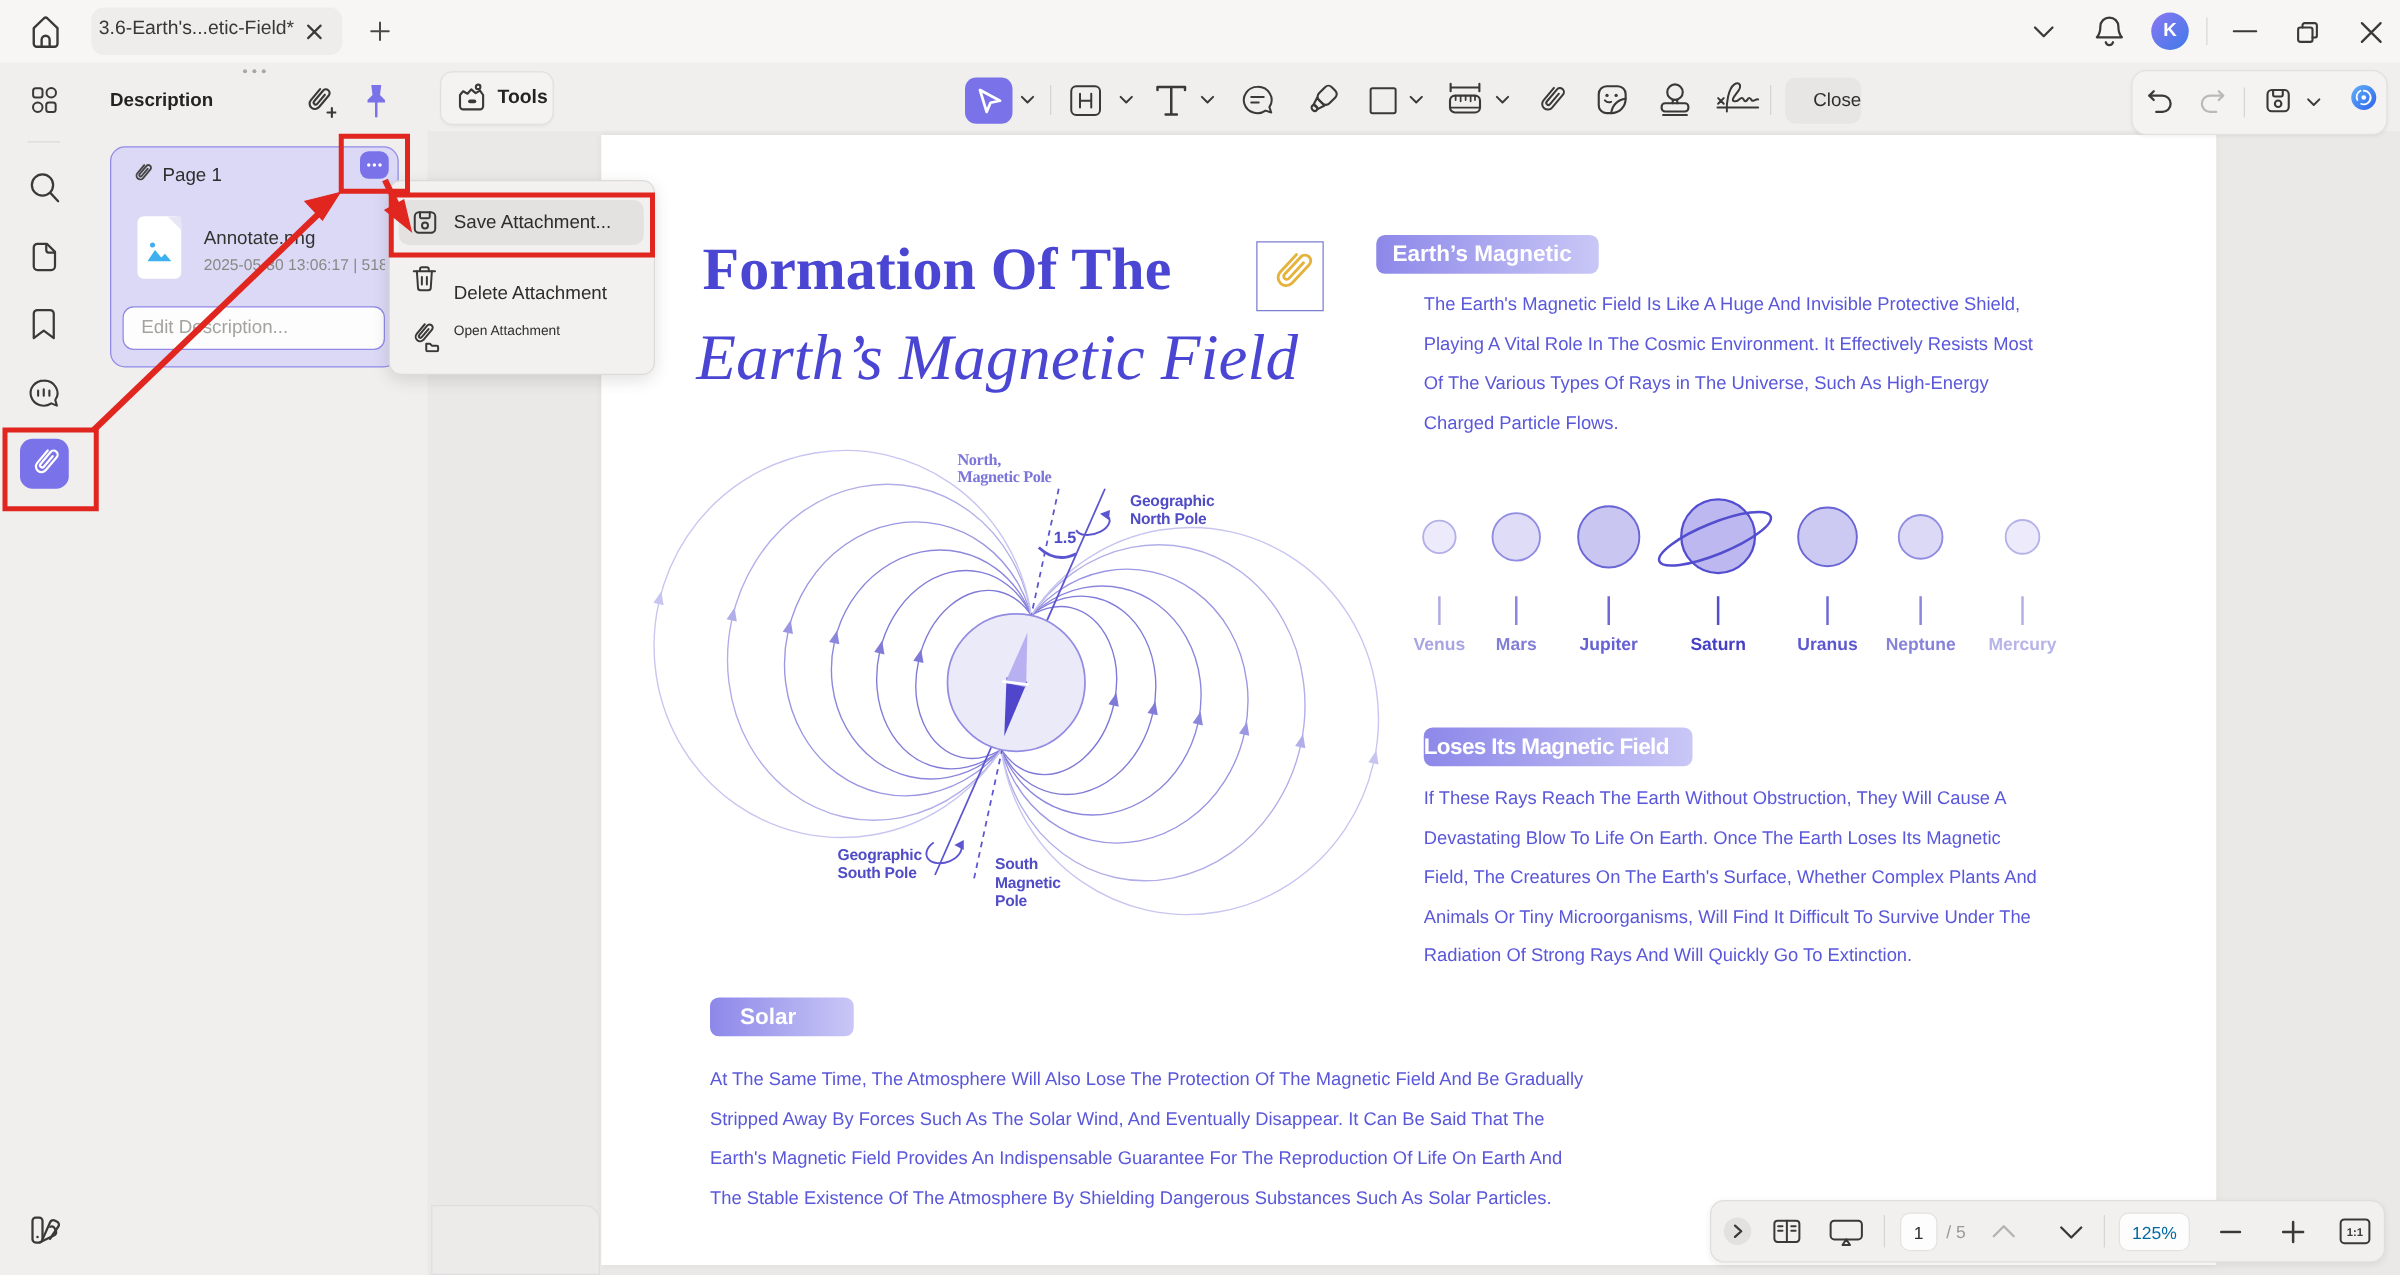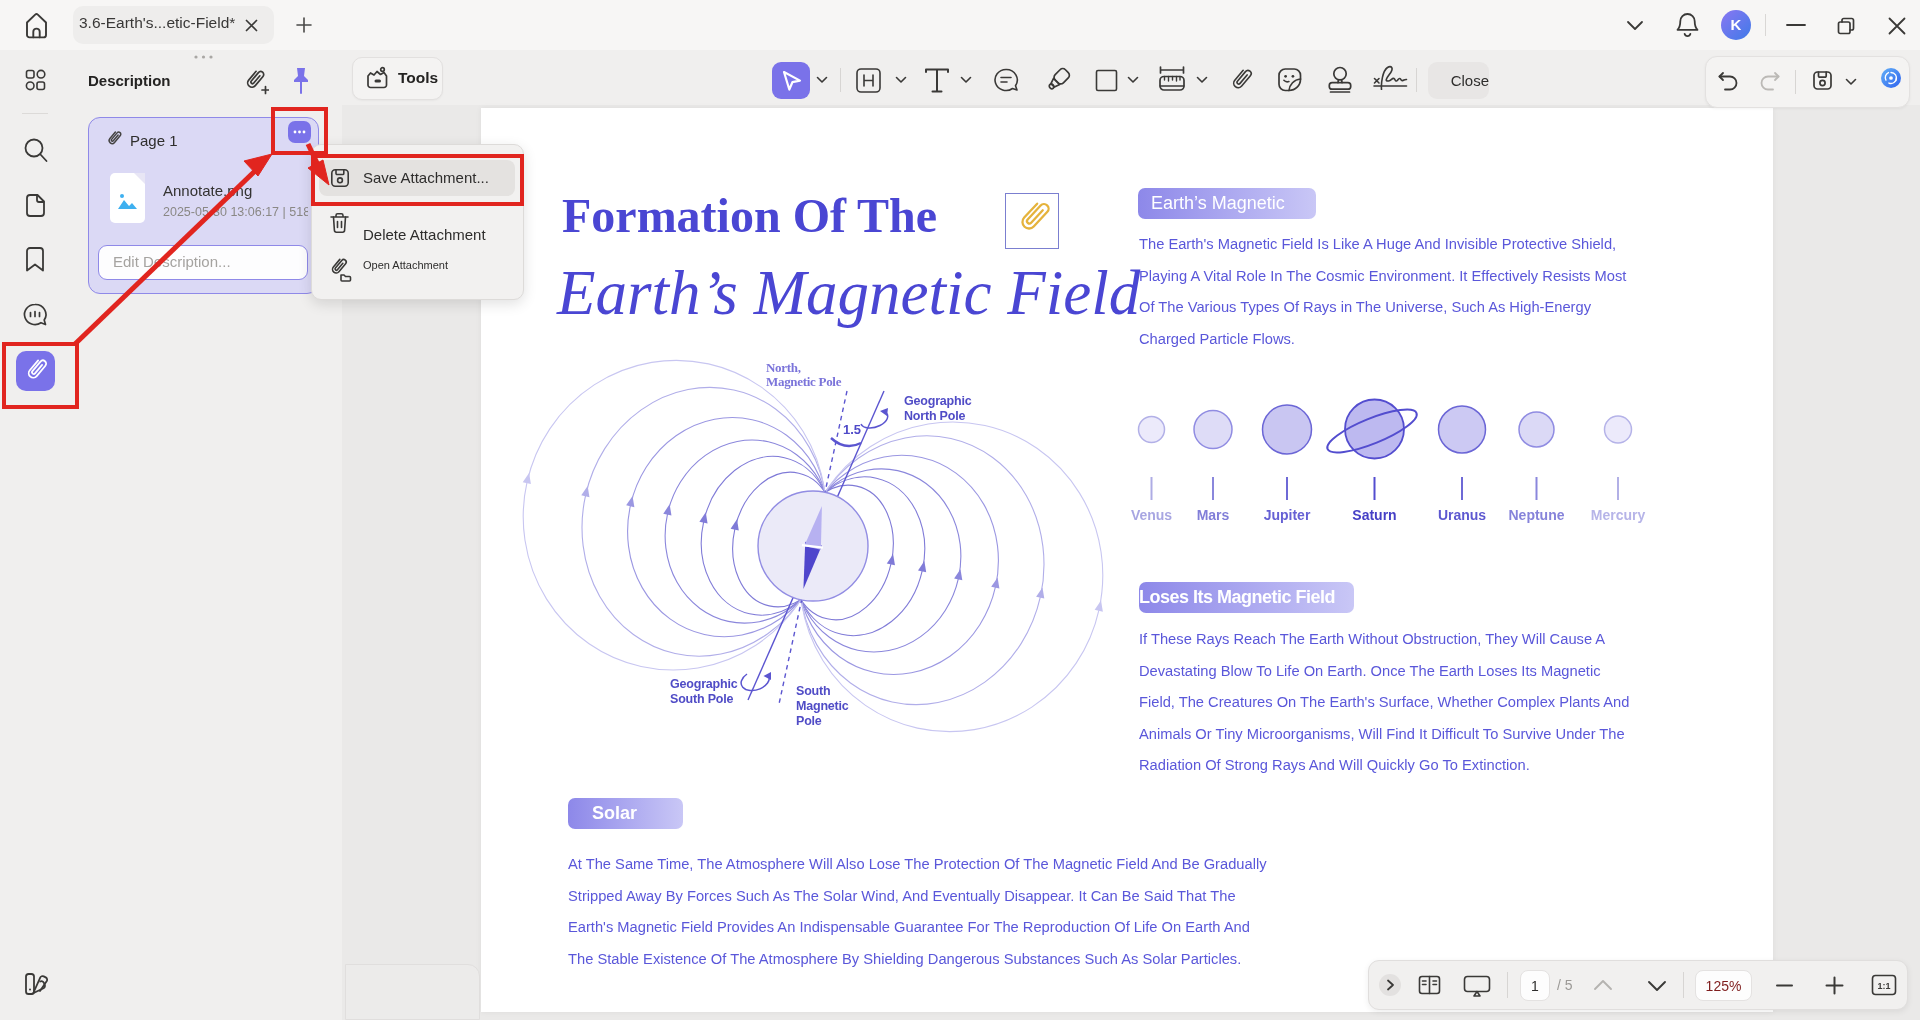--- a/index.html
+++ b/index.html
@@ -49,30 +49,30 @@
   <path class="ico" style="stroke-width:1.8" d="M1.5 1.5 L16.5 16.5 M16.5 1.5 L1.5 16.5"></path>
 </svg>
 
 <div class="abs" id="docarea" style="left:342px;top:105px;width:1578px;height:915px;background:#eae9e8;"></div>
 
 <div class="abs" id="page" style="left:481px;top:108px;width:1292px;height:904px;background:#fff;box-shadow:0 0 6px rgba(0,0,0,0.06);"></div>
 
 <div class="abs" style="left:345px;top:964px;width:135px;height:56px;background:#ecebea;border:1px solid #e0dedd;border-radius:0 12px 0 0;"></div>
 
 <div class="abs" style="left:562px;top:188px;font-family:'Liberation Serif',serif;font-weight:bold;font-size:48px;color:#4a46d3;">Formation Of The</div>
-<div class="abs" style="left:557px;top:257px;font-family:'Liberation Serif',serif;font-style:italic;font-size:63px;color:#4a46d3;">Earth’s Magnetic Field</div>
+<div class="abs" style="left:557px;top:257px;font-family:'Liberation Serif',serif;font-style:italic;font-size:52px;color:#4a46d3;">Earth’s Magnetic Field</div>
 
 <div class="abs" style="left:1005px;top:193px;width:54px;height:56px;border:1.5px solid #7b7fd0;"></div>
 <svg class="abs" style="left:1012px;top:196px;" width="40" height="45" viewBox="0 0 40 45">
   <g transform="rotate(43 20 22)">
     <path d="M14 8 V27 a6.5 6.5 0 0 0 13 0 V7 a4.6 4.6 0 0 0 -9.2 0 V26 a2.4 2.4 0 0 0 4.8 0 V9" fill="none" stroke="#e5b33c" stroke-width="2.3" stroke-linecap="round"></path>
   </g>
 </svg>
 
-<div class="abs" style="left:1138px;top:188px;width:178px;height:31px;border-radius:7px;background:linear-gradient(90deg,#8d88e9,#c9c7f6);color:#fff;font-weight:normal;font-size:18px;line-height:31px;padding-left:13px;">Earth’s Magnetic</div>
+<div class="abs" style="left:1101px;top:188px;width:178px;height:31px;border-radius:7px;background:linear-gradient(90deg,#8d88e9,#c9c7f6);color:#fff;font-weight:bold;font-size:18px;line-height:31px;padding-left:13px;">Earth’s Magnetic</div>
 <div class="abs" style="left:1139px;top:229px;font-size:14.7px;line-height:31.5px;color:#5a57da;white-space:nowrap;">The Earth's Magnetic Field Is Like A Huge And Invisible Protective Shield,<br>Playing A Vital Role In The Cosmic Environment. It Effectively Resists Most<br>Of The Various Types Of Rays in The Universe, Such As High-Energy<br>Charged Particle Flows.</div>
 
 <div class="abs" style="left:1139px;top:582px;width:215px;height:31px;border-radius:7px;background:linear-gradient(90deg,#8d88e9,#c9c7f6);color:#fff;font-weight:bold;font-size:18px;letter-spacing:-0.5px;line-height:31px;">Loses Its Magnetic Field</div>
 <div class="abs" style="left:1139px;top:624px;font-size:14.7px;line-height:31.5px;color:#5a57da;white-space:nowrap;">If These Rays Reach The Earth Without Obstruction, They Will Cause A<br>Devastating Blow To Life On Earth. Once The Earth Loses Its Magnetic<br>Field, The Creatures On The Earth's Surface, Whether Complex Plants And<br>Animals Or Tiny Microorganisms, Will Find It Difficult To Survive Under The<br>Radiation Of Strong Rays And Will Quickly Go To Extinction.</div>
 
 <div class="abs" style="left:568px;top:798px;width:115px;height:31px;border-radius:7px;background:linear-gradient(90deg,#8d88e9,#c9c7f6);color:#fff;font-weight:bold;font-size:18px;line-height:31px;padding-left:24px;">Solar Wind</div>
 <div class="abs" style="left:568px;top:849px;font-size:14.7px;line-height:31.5px;color:#5a57da;white-space:nowrap;">At The Same Time, The Atmosphere Will Also Lose The Protection Of The Magnetic Field And Be Gradually<br>Stripped Away By Forces Such As The Solar Wind, And Eventually Disappear. It Can Be Said That The<br>Earth's Magnetic Field Provides An Indispensable Guarantee For The Reproduction Of Life On Earth And<br>The Stable Existence Of The Atmosphere By Shielding Dangerous Substances Such As Solar Particles.</div>
 
 <svg class="abs" style="left:1130px;top:390px;" width="530" height="140" viewBox="1130 390 530 140">
   <g>
@@ -412,21 +412,21 @@
 <div class="abs" style="left:1507px;top:972px;width:1px;height:26px;background:#d7d5d3;"></div>
 <div class="abs" style="left:1520px;top:970px;width:30px;height:31px;background:#fdfdfd;border:1px solid #e4e2e1;border-radius:8px;font-size:14px;color:#2e2d2c;text-align:center;line-height:30px;">1</div>
 <div class="abs" style="left:1557px;top:977px;font-size:14px;color:#9b9996;">/ 5</div>
 <svg class="abs" style="left:1593px;top:979px;" width="20" height="12" viewBox="0 0 20 12">
   <path class="ico" style="stroke:#b5b3b0;stroke-width:1.9" d="M2 10 L10 2 L18 10"></path>
 </svg>
 <svg class="abs" style="left:1647px;top:980px;" width="20" height="12" viewBox="0 0 20 12">
   <path class="ico" style="stroke-width:1.9" d="M2 2 L10 10 L18 2"></path>
 </svg>
 <div class="abs" style="left:1683px;top:972px;width:1px;height:26px;background:#d7d5d3;"></div>
-<div class="abs" style="left:1695px;top:970px;width:57px;height:31px;background:#fdfdfd;border:1px solid #e4e2e1;border-radius:8px;font-size:14px;color:#7f1d1d;text-align:center;line-height:30px;">125%</div>
+<div class="abs" style="left:1695px;top:970px;width:57px;height:31px;background:#fdfdfd;border:1px solid #e4e2e1;border-radius:8px;font-size:14px;color:#0369a1;text-align:center;line-height:30px;">125%</div>
 <svg class="abs" style="left:1776px;top:984px;" width="17" height="3" viewBox="0 0 17 3">
   <path class="ico" style="stroke-width:2" d="M1 1.5 H16"></path>
 </svg>
 <svg class="abs" style="left:1825px;top:976px;" width="19" height="19" viewBox="0 0 19 19">
   <path class="ico" style="stroke-width:2" d="M9.5 1.5 V17.5 M1.5 9.5 H17.5"></path>
 </svg>
 <svg class="abs" style="left:1871px;top:974px;" width="26" height="22" viewBox="0 0 26 22">
   <rect class="ico" x="1.5" y="1.5" width="23" height="19" rx="3"></rect>
   <text x="13" y="15" font-size="9" font-weight="bold" fill="#3a3937" text-anchor="middle" style="font-family:'Liberation Sans',sans-serif">1:1</text>
 </svg>

